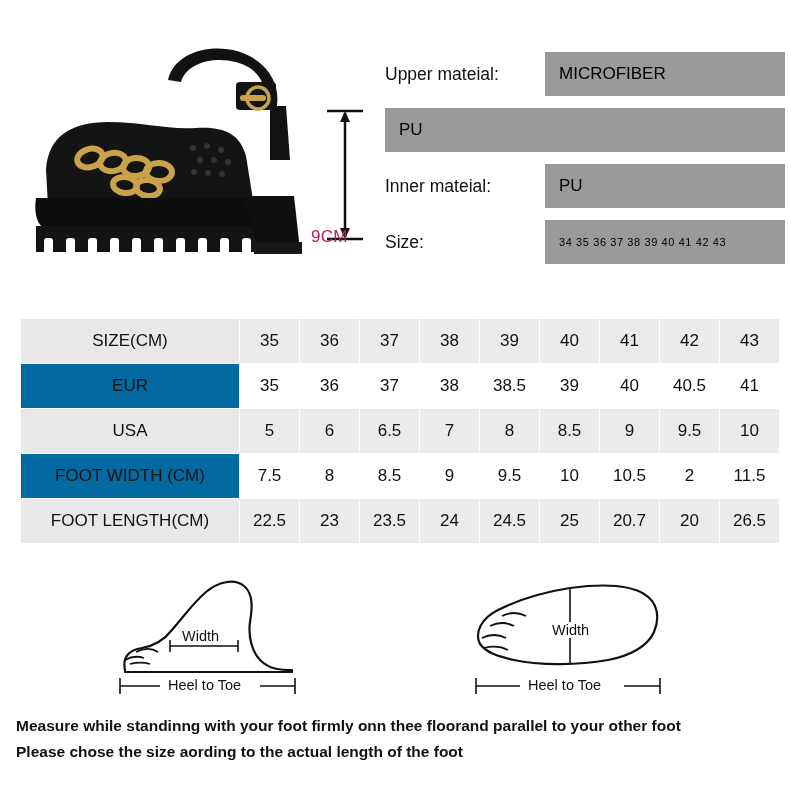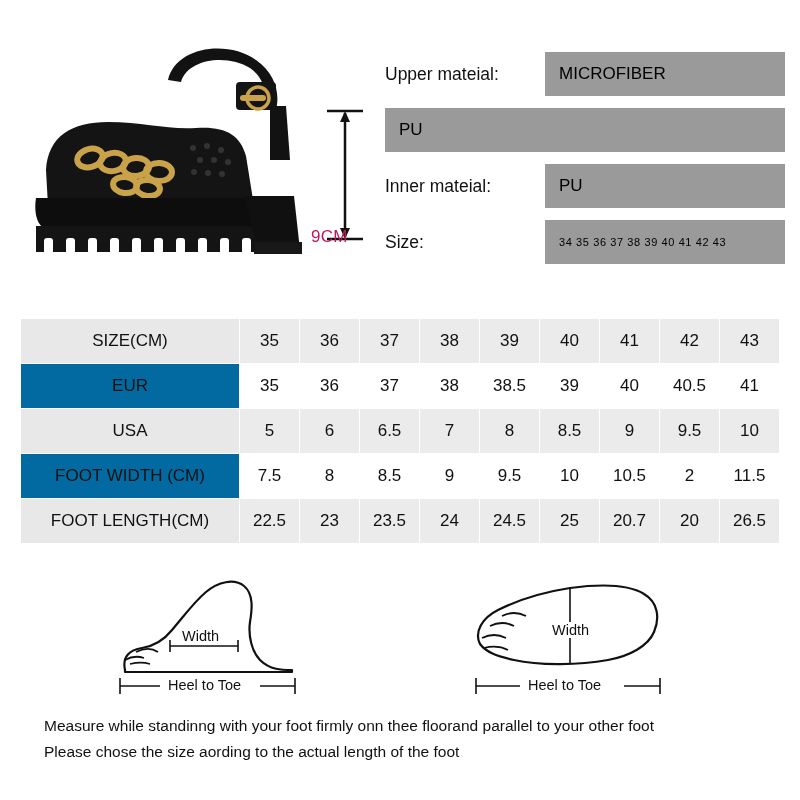--- a/index.html
+++ b/index.html
@@ -130,23 +130,24 @@
   .foot-right { left: 460px; top: 0; }
   .foot-caption {
     position: absolute;
     font-size: 14.5px;
     color: #111;
   }
 
   
   .notes {
     position: absolute;
-    left: 44px;
+    left: 16px;
     top: 715px;
     width: 740px;
+    font-weight: bold;
   }
   .notes p {
     margin: 0 0 5px 0;
     font-size: 15.5px;
     color: #111;
     line-height: 21px;
   }
 </style>
 </head>
 <body>

